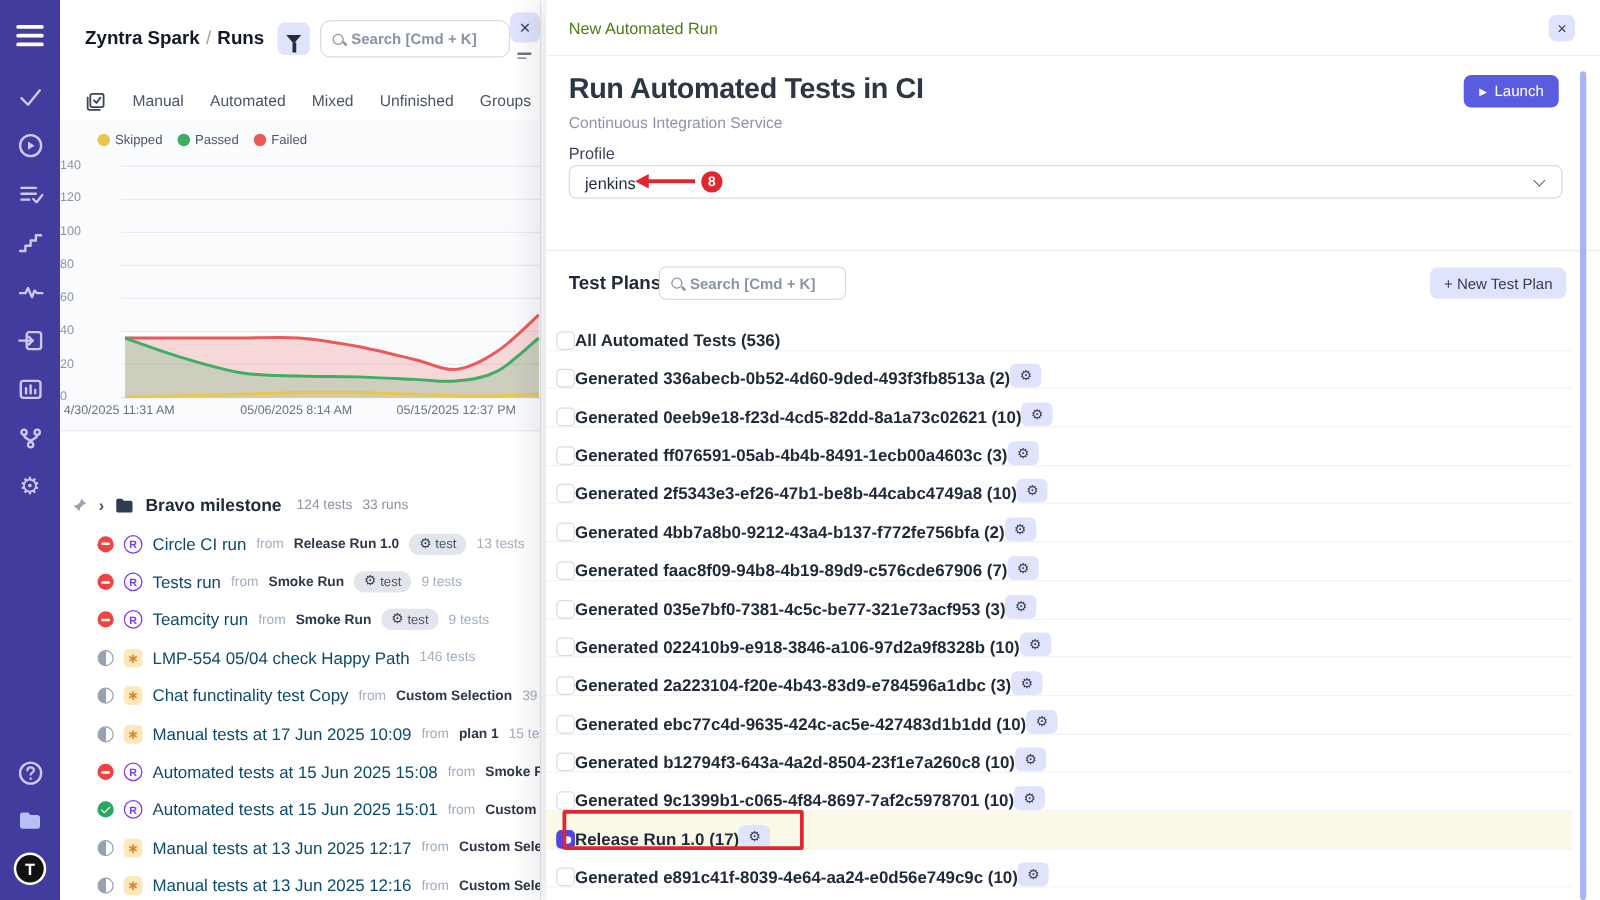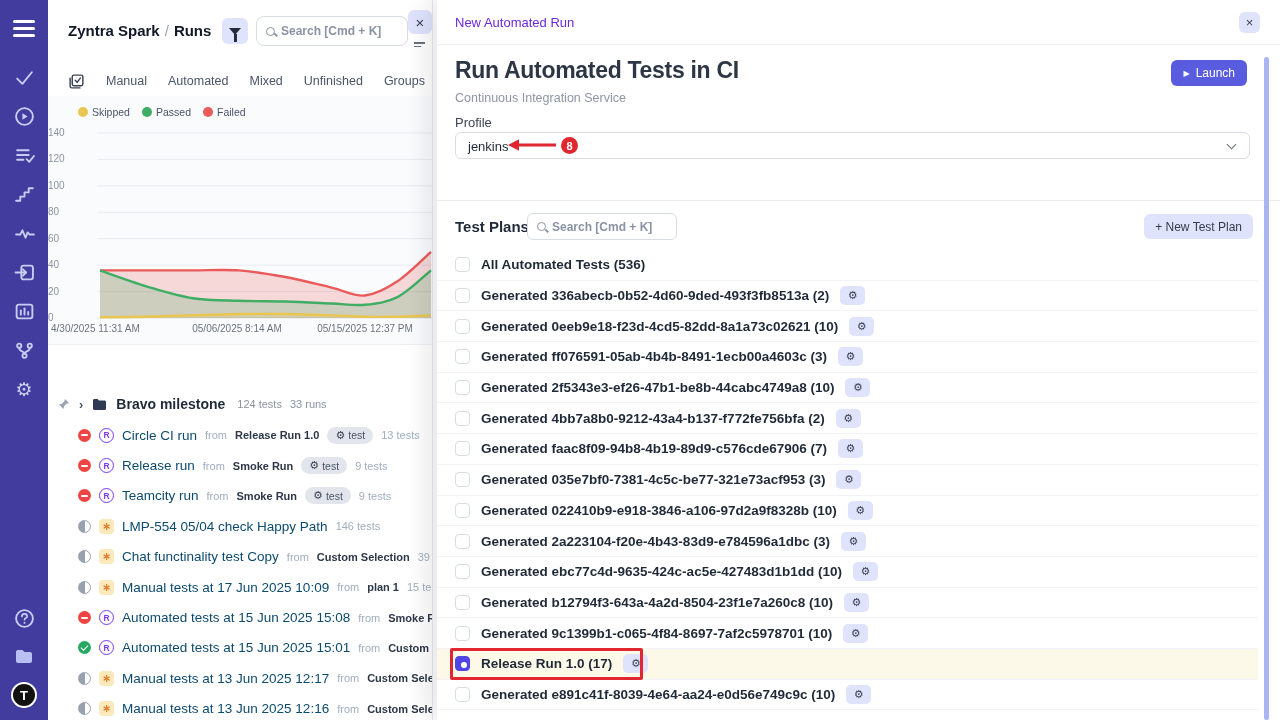--- a/index.html
+++ b/index.html
@@ -74,41 +74,41 @@
   .run-src { font-size:11px; font-weight:bold; color:#2d3748; }
   .pill { display:inline-flex; align-items:center; gap:3px; background:#e2e6ec; border-radius:9px; height:17px; padding:0 8px;
     font-size:10.5px; color:#4a5568; }
   .pill-gear { font-size:11px; line-height:1; color:#3b4354; }
   .run-count { font-size:11px; color:#a0aec0; }
 
   
   .right-panel { position:absolute; left:437px; top:0; width:843px; height:720px; background:#fff; z-index:3;
     box-shadow:-10px 0 22px rgba(15,20,40,.10); }
   .rp-header { position:absolute; left:0; top:0; right:0; height:45px; border-bottom:1px solid #eef0f3; }
-  .rp-header-title { position:absolute; left:18px; top:15px; font-size:13px; color:#6d28d9; }
+  .rp-header-title { position:absolute; left:18px; top:15px; font-size:13px; color:#4d7c0f; }
   .rp-close { right:20px; top:12px; left:auto; width:21px; height:21px; font-size:13px; color:#374151; }
   .rp-title { position:absolute; left:18px; top:57px; font-size:23px; font-weight:bold; color:#2d3645; letter-spacing:-0.3px; }
   .launch-btn { position:absolute; right:33px; top:60px; height:26px; background:#5a5ce0; color:#fff; border-radius:6px;
     display:flex; align-items:center; gap:6px; padding:0 12px; font-size:12px; }
   .launch-play { font-size:8px; }
   .rp-subtitle { position:absolute; left:18px; top:91px; font-size:12.5px; color:#8d95a5; }
   .profile-label { position:absolute; left:18px; top:115px; font-size:13px; color:#3c4454; }
   .profile-select { position:absolute; left:18px; top:132px; width:795px; height:27px; border:1px solid #d9dce4; border-radius:6px; background:#fff; }
   .profile-value { position:absolute; left:12px; top:6px; font-size:13px; color:#1f2937; }
   .sel-chev { position:absolute; right:14px; top:8px; width:7px; height:7px; border-right:1.6px solid #6a7280; border-bottom:1.6px solid #6a7280; transform:rotate(45deg); }
   .ann-arrow { position:absolute; left:71px; top:138px; width:50px; height:14px; }
   .ann-badge { position:absolute; left:124px; top:137px; width:17px; height:17px; border-radius:50%; background:#e02730;
     color:#fff; font-size:11px; font-weight:bold; display:flex; align-items:center; justify-content:center; }
   .rp-divider { position:absolute; left:0; top:200px; right:0; border-top:1px solid #eaecef; }
   .tp-heading { position:absolute; left:18px; top:218px; font-size:15px; font-weight:bold; color:#1f2937; }
   .tp-search { left:90px; top:213px; width:150px; height:27px; border-radius:6px; }
   .newplan-btn { position:absolute; right:27px; top:214px; height:25px; background:#dfe3fb; border-radius:6px;
     display:flex; align-items:center; padding:0 11px; font-size:12px; color:#343c4c; }
   .rp-rows { position:absolute; left:0; top:250px; width:821px; }
-  .plan-row { position:relative; height:30.7px; display:flex; align-items:center; gap:11px; padding-left:18px; border-bottom:1px solid #f2f3f6; }
+  .plan-row { position:relative; height:30.7px; display:flex; align-items:flex-end; padding-left:8px; border-bottom:1px solid #f2f3f6; }
   .plan-row.hl { background:#fdf9e8; }
   .cb { flex:none; width:15px; height:15px; border:1.5px solid #d8dce3; border-radius:4px; background:#fff; position:relative; }
   .cb.checked { background:#4f46e5; border-color:#4f46e5; }
   .cb.checked::after { content:""; position:absolute; left:4.5px; top:4.5px; width:6px; height:6px; border-radius:50%; background:#fff; }
   .plan-label { font-size:13.5px; font-weight:600; color:#1f2937; white-space:nowrap; }
   .gearbtn { width:25px; height:19px; background:#dfe3fb; border-radius:5px; display:flex; align-items:center; justify-content:center;
     font-size:11px; color:#3b4354; }
   .ann-box { position:absolute; left:13px; top:-1px; width:193px; height:32px; border:3px solid #e02730; border-radius:2px; pointer-events:none; }
   .rp-scrollbar { position:absolute; right:11px; top:57px; bottom:0; width:5px; background:#a9b4f4; border-radius:3px; }
 </style>
@@ -298,21 +298,21 @@
         <span class="run-src">Release Run 1.0</span>
         <span class="pill">
           <span class="pill-gear">⚙</span>
           <span>test</span>
         </span>
         <span class="run-count">13 tests</span>
       </div>
       <div class="run-row">
         <span class="st st-blocked"></span>
         <span class="ty ty-automated">R</span>
-        <span class="run-title">Release run</span>
+        <span class="run-title">Tests run</span>
         <span class="run-from">from</span>
         <span class="run-src">Smoke Run</span>
         <span class="pill">
           <span class="pill-gear">⚙</span>
           <span>test</span>
         </span>
         <span class="run-count">9 tests</span>
       </div>
       <div class="run-row">
         <span class="st st-blocked"></span>

